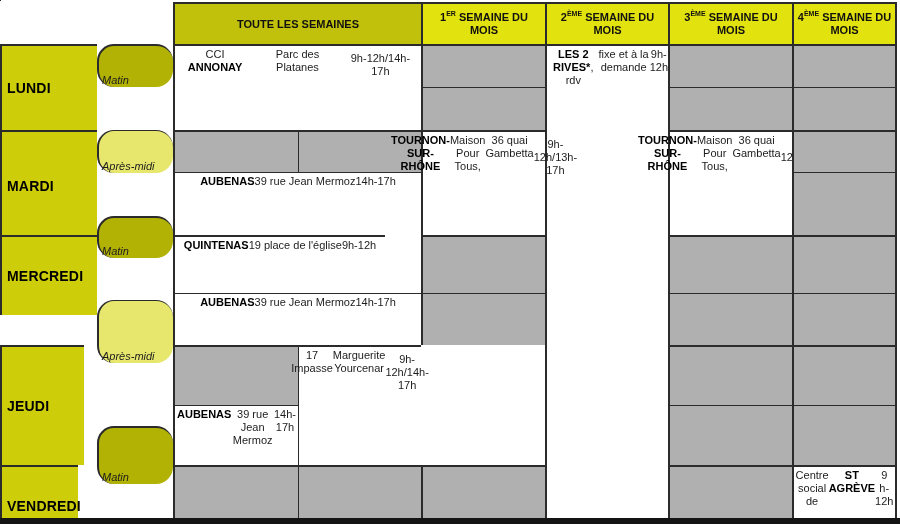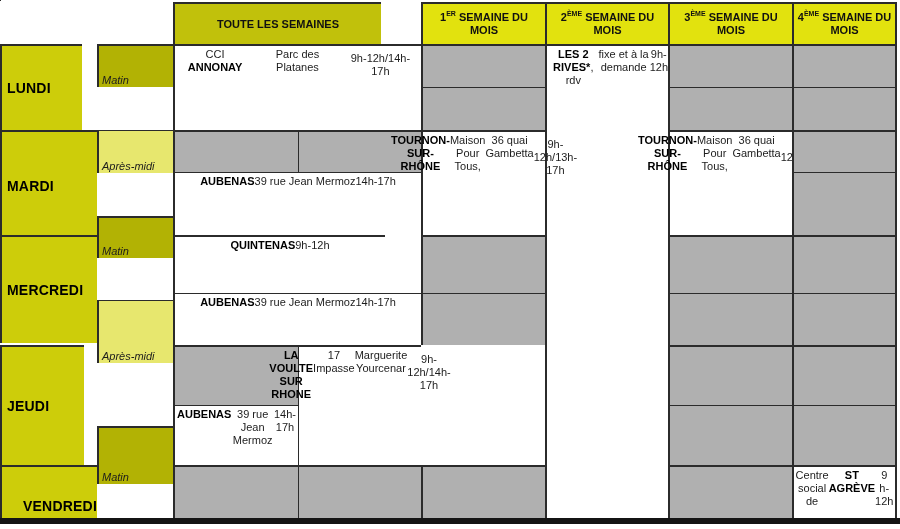--- a/index.html
+++ b/index.html
@@ -21,32 +21,32 @@
        font-weight:bold;font-size:11px;line-height:13px;color:#111;padding:2px;}
   .hdr sup{font-size:7px;line-height:0;font-weight:bold;}
   .content{display:flex;flex-direction:row;justify-content:center;text-align:center;
            font-size:11px;line-height:13px;color:#1c1c1c;padding:2px;}
   .line{display:block;}
   .b{font-weight:bold;color:#000;}
   .gap{margin-top:4px;}
   .daylab{display:flex;align-items:center;font-weight:bold;font-size:14px;
           color:#000;padding-left:5px;letter-spacing:.2px;}
   .daybottom{align-items:flex-end;padding-bottom:4px;}
-  .period{position:relative;}
+  .period{position:relative;border-radius:17px;}
   .period span{position:absolute;left:3px;bottom:1px;font-style:italic;
                font-size:11px;color:#1c1c1c;}
   .band{position:absolute;background:#141414;}
 </style>
 </head>
 <body>
 
 <div id="page">
 
   <div class="cell olive" style="left:0;top:2;width:32;height:24;"></div>
-  <div class="cell olive hdr bl2 bt2" style="left:173;top:2px;width:208px;height:42px;left:173px;">
+  <div class="cell olive hdr bl2 bt2" style="left:173;top:2px;width:248px;height:42px;left:173px;">
     <span>TOUTE LES SEMAINES</span>
   </div>
   <div class="cell yellow hdr bl2 bt2" style="left:421px;top:2px;width:124px;height:42px;">
     <span><span>1</span><sup>ER</sup><span> SEMAINE DU MOIS</span></span>
   </div>
   <div class="cell yellow hdr bl2 bt2" style="left:545px;top:2px;width:123px;height:42px;">
     <span><span>2</span><sup>ÈME</sup><span> SEMAINE DU MOIS</span></span>
   </div>
   <div class="cell yellow hdr bl2 bt2" style="left:668px;top:2px;width:124px;height:42px;">
     <span><span>3</span><sup>ÈME</sup><span> SEMAINE DU MOIS</span></span>
@@ -54,21 +54,21 @@
   <div class="cell yellow hdr bl2 bt2 br2" style="left:792px;top:2px;width:105px;height:42px;">
     <span><span>4</span><sup>ÈME</sup><span> SEMAINE DU MOIS</span></span>
   </div>
 
   <div class="cell white content bl2 bt2" style="left:545px;top:44px;width:125px;height:474px;">
     <div class="line"><span class="b">LES 2 RIVES*</span><span>, rdv</span></div>
     <div class="line">fixe et à la demande</div>
     <div class="line">9h-12h</div>
   </div>
 
-  <div class="cell dayc daylab bl2 bt2" style="left:0;top:44px;width:82px;height:86px;">
+  <div class="cell dayc daylab bl2 bt2" style="left:0;top:44px;width:97px;height:86px;">
       <span>LUNDI</span>
     </div>
   <div class="cell matinc period bl2 bt2" style="left:97px;top:44px;width:76px;height:43px;">
       <span>Matin</span>
     </div>
   <div class="cell apresc period bl2" style="left:97px;top:87px;width:76px;height:43px;">
       <span>Après-midi</span>
     </div>
   <div class="cell white content bl2 bt2" style="left:173px;top:44px;width:248px;height:86px;">
     <div class="line"><span>CCI </span><span class="b">ANNONAY</span></div>
@@ -106,29 +106,30 @@
   </div>
   <div class="cell white content bl2 bt2" style="left:668px;top:130px;width:124px;height:105px;">
     <div class="line b">TOURNON-SUR-RHÔNE</div>
     <div class="line">Maison Pour Tous,</div>
     <div class="line">36 quai Gambetta</div>
     <div class="line gap">9h-12h/13h-17h</div>
   </div>
   <div class="cell gray bl2 bt2 br2" style="left:792px;top:130px;width:105px;height:42px;"></div>
   <div class="cell gray bl2 br2" style="left:792px;top:172px;width:105px;height:63px;"></div>
 
-  <div class="cell dayc daylab bl2 bt2" style="left:0;top:235px;width:97px;height:108px;">
+  <div class="cell dayc daylab bl2 bt2" style="left:0;top:235px;width:97px;height:80px;">
       <span>MERCREDI</span>
     </div>
   <div class="cell matinc period bl2 bt2" style="left:97px;top:235px;width:76px;height:58px;">
       <span>Matin</span>
     </div>
 
   <div class="cell white content bl2 bt2" style="left:173px;top:235px;width:212px;height:58px;">
     <div class="line b">QUINTENAS</div>
+    <div class="line">19 place de l'église</div>
     <div class="line">9h-12h</div>
   </div>
   <div class="cell white content bl2" style="left:173px;top:293px;width:248px;height:52px;">
     <div class="line b">AUBENAS</div>
     <div class="line">39 rue Jean Mermoz</div>
     <div class="line">14h-17h</div>
   </div>
   <div class="cell gray bl2 bt2" style="left:421px;top:235px;width:124px;height:58px;"></div>
   <div class="cell gray bl2" style="left:421px;top:293px;width:124px;height:52px;"></div>
   <div class="cell gray bl2 bt2" style="left:668px;top:235px;width:124px;height:58px;"></div>
@@ -140,31 +141,30 @@
       <span>JEUDI</span>
     </div>
 
   <div class="cell gray bl2 bt2" style="left:173px;top:345px;width:125px;height:60px;"></div>
   <div class="cell white content bl2" style="left:173px;top:405px;width:125px;height:60px;">
     <div class="line b">AUBENAS</div>
     <div class="line">39 rue Jean Mermoz</div>
     <div class="line">14h-17h</div>
   </div>
   <div class="cell white content bt2" style="left:298px;top:345px;width:123px;height:120px;">
-    <div class="line b">LA VOULTE SUR RHONE</div>
     <div class="line">17 Impasse</div>
     <div class="line">Marguerite Yourcenar</div>
     <div class="line gap">9h-12h/14h-17h</div>
   </div>
   <div class="cell gray bl2 bt2" style="left:668px;top:345px;width:124px;height:60px;"></div>
   <div class="cell gray bl2" style="left:668px;top:405px;width:124px;height:60px;"></div>
   <div class="cell gray bl2 bt2 br2" style="left:792px;top:345px;width:105px;height:60px;"></div>
   <div class="cell gray bl2 br2" style="left:792px;top:405px;width:105px;height:60px;"></div>
 
-  <div class="cell dayc daylab daybottom bl2 bt2" style="left:0;top:465px;width:97px;height:53px;justify-content:flex-end;">
+  <div class="cell dayc daylab daybottom bl2 bt2" style="left:0;top:465px;width:78px;height:53px;">
       <span>VENDREDI</span>
     </div>
 
   <div class="cell gray bl2 bt2" style="left:173px;top:465px;width:125px;height:53px;"></div>
   <div class="cell gray bt2" style="left:298px;top:465px;width:123px;height:53px;"></div>
   <div class="cell gray bl2 bt2" style="left:421px;top:465px;width:124px;height:53px;"></div>
   <div class="cell gray bl2 bt2" style="left:668px;top:465px;width:124px;height:53px;"></div>
   <div class="cell white content bl2 bt2 br2" style="left:792px;top:465px;width:105px;height:53px;">
     <div class="line">Centre social de</div>
     <div class="line b">ST AGRÈVE</div>

